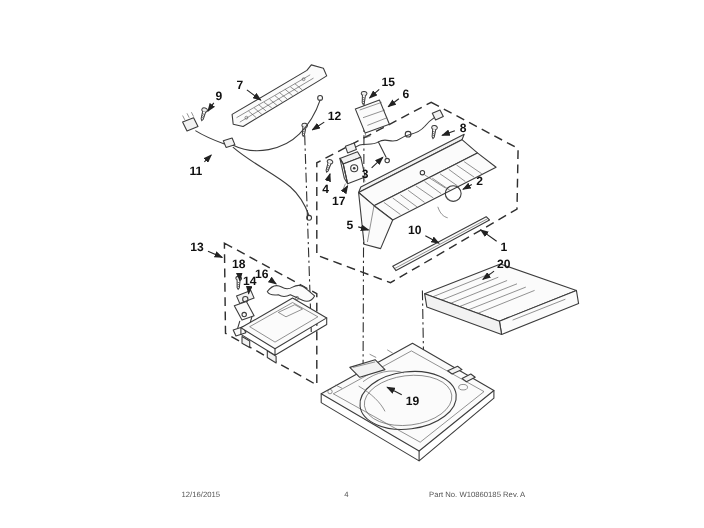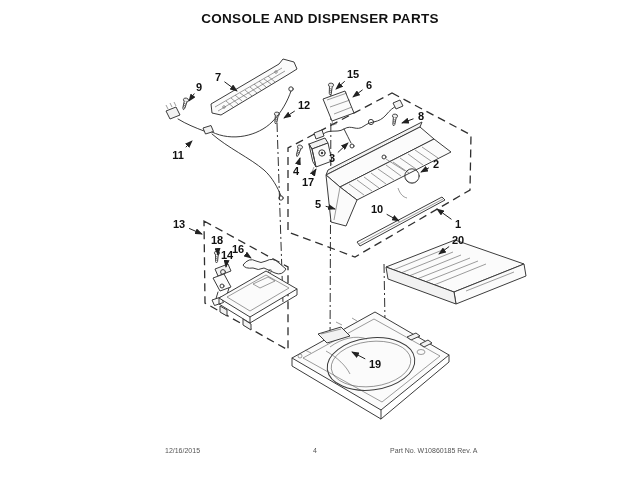--- a/index.html
+++ b/index.html
@@ -18,21 +18,20 @@
   .thin{stroke:#5a5a5a;stroke-width:.6;fill:none;}
   .dash{stroke:#2f2f2f;stroke-width:1.3;fill:none;stroke-dasharray:8 5;}
   .ddot{stroke:#2f2f2f;stroke-width:1;fill:none;stroke-dasharray:9 3 2 3;}
   .callout-num{font:700 11px "Liberation Sans",sans-serif;fill:#111;}
   .leader{stroke:#222;stroke-width:1;fill:none;marker-end:url(#ah);}
 </style>
 </head>
 <body>
 
 <div class="page">
-  <div class="title">CONSOLE AND DISPENSER PARTS</div>
 
   <svg width="640" height="480" viewBox="0 0 640 480">
     <defs>
       <marker id="ah" markerWidth="8" markerHeight="6" refX="7" refY="3" orient="auto" markerUnits="userSpaceOnUse">
         <path d="M0,0 L8,3 L0,6 Z" fill="#222"></path>
       </marker>
       <symbol id="screw" overflow="visible">
         <g stroke="#3c3c3c" stroke-width=".9">
           <ellipse cx="0" cy="0" rx="2.6" ry="1.9" fill="#eee"></ellipse>
           <path d="M-1.4,1.5 L-1,8.5 L0,10 L1,8.5 L1.4,1.5" fill="#fff"></path>

